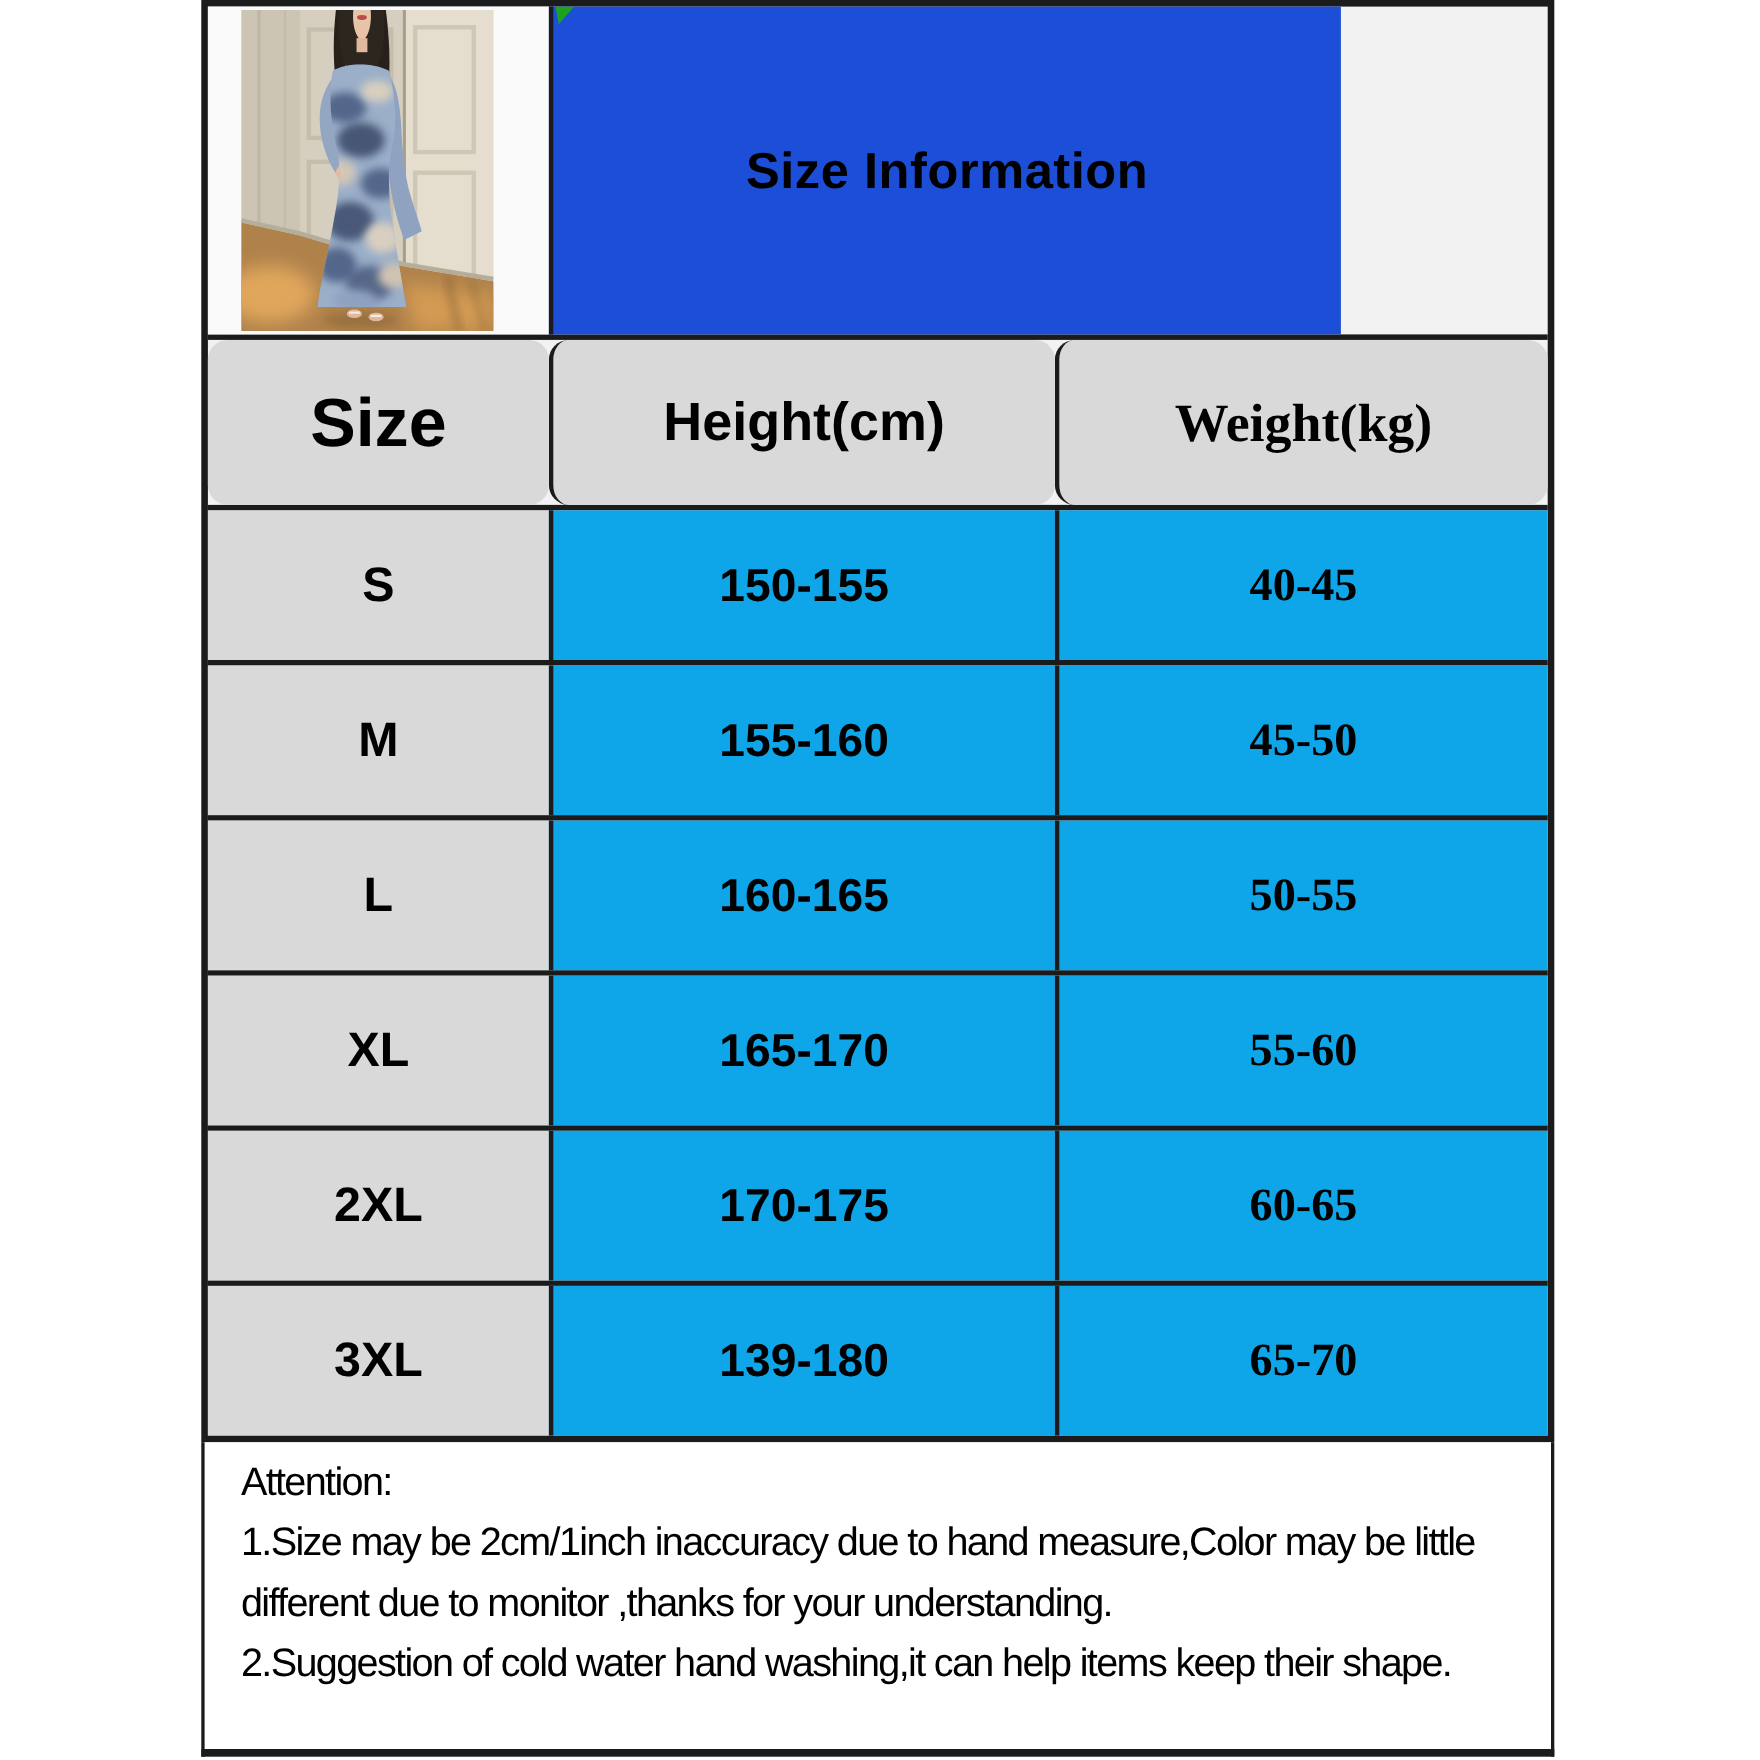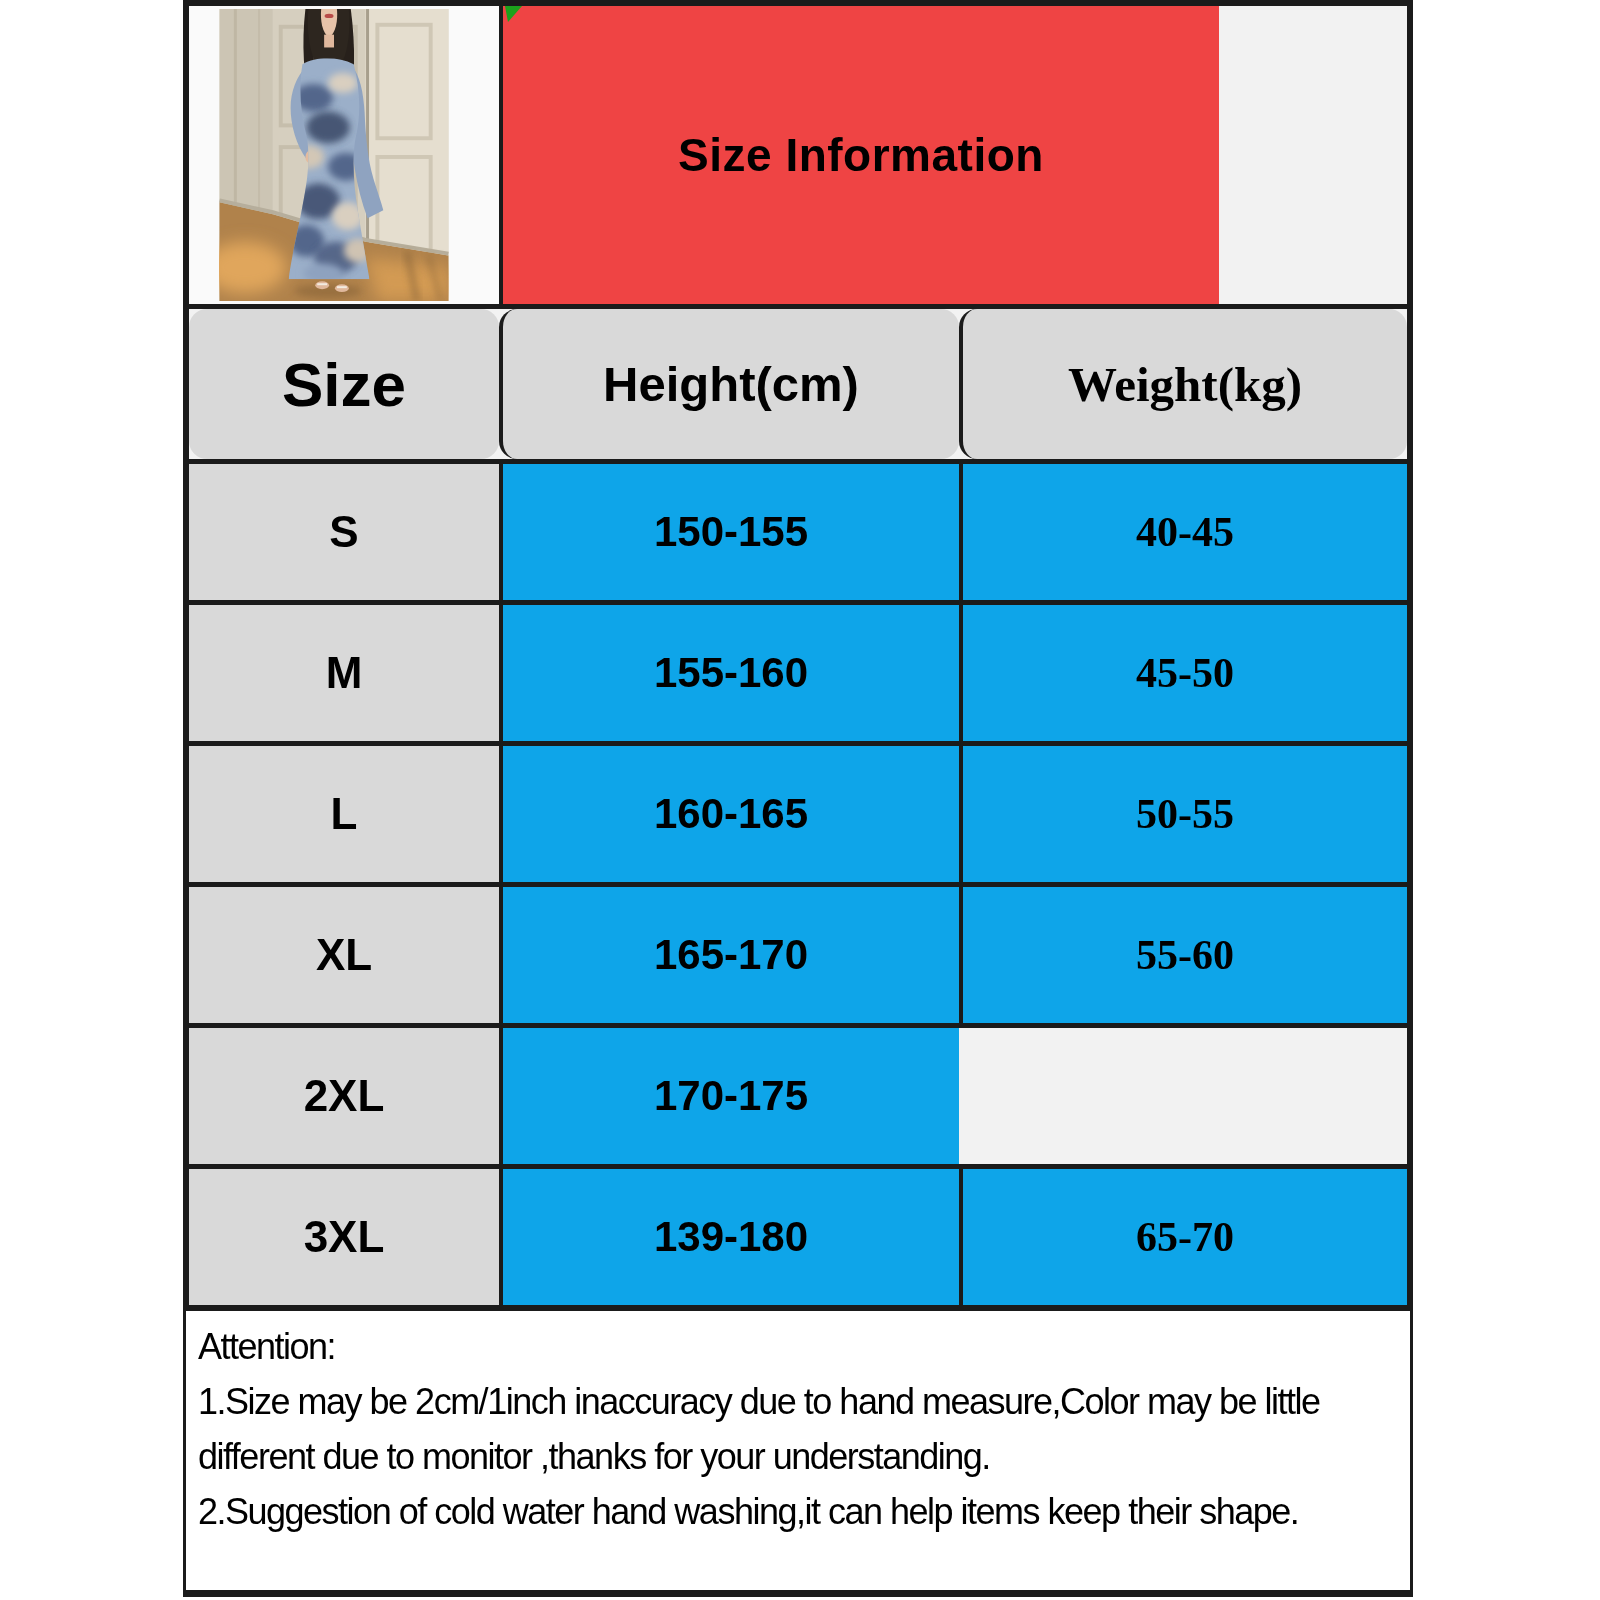--- a/index.html
+++ b/index.html
@@ -12,37 +12,37 @@
   .trow.bordered{border-top:5px solid #1b1b1b;}
   .cell{box-sizing:border-box;display:flex;align-items:center;justify-content:center;}
   .c1{width:310px;}
   .c2{width:460px;border-left:4px solid #1b1b1b;}
   .c3{width:448px;border-left:4px solid #1b1b1b;font-family:Liberation Serif, serif;}
 
   .title-row{height:298px;}
   .photo-cell{background:#fafafa;justify-content:flex-start;}
   .photo{display:block;margin-left:30px;}
   .title-cell{width:720px;border-left:4px solid #1b1b1b;box-sizing:border-box;
-              background:#ef4444;font-size:46px;font-weight:bold;letter-spacing:0.5px;}
+              background:#1d4ed8;font-size:46px;font-weight:bold;letter-spacing:0.5px;}
 
   .header-row{height:150px;}
   .hdr{background:#d9d9d9;font-weight:bold;border-radius:18px;}
   .h-size{font-size:62px;}
   .h-col{font-size:49px;}
 
   .data-row{height:136px;}
   .size-cell{background:#d9d9d9;font-size:44px;font-weight:bold;}
   .val-cell{background:#0ea5e9;font-size:42px;font-weight:bold;}
 
   .corner-marker{position:absolute;left:316px;top:0;}
 
   .attention{box-sizing:border-box;width:1230px;height:286px;background:#ffffff;
              border-left:3px solid #1b1b1b;border-right:3px solid #1b1b1b;border-bottom:7px solid #1b1b1b;
              padding:8px 12px 0 12px;font-size:36px;letter-spacing:-1.5px;line-height:55px;color:#000;}
-  .att-line{white-space:nowrap;overflow:hidden;}
+  .att-line{white-space:nowrap;overflow:hidden;margin-left:21px;}
 </style>
 </head>
 <body>
 
 <div class="canvas">
   <div class="sheet">
 
     <div class="main-table">
 
       <svg class="corner-marker" width="17" height="16" viewBox="0 0 17 16">
@@ -141,20 +141,21 @@
         <div class="cell c3 val-cell">50-55</div>
       </div>
       <div class="trow bordered data-row">
         <div class="cell c1 size-cell">XL</div>
         <div class="cell c2 val-cell">165-170</div>
         <div class="cell c3 val-cell">55-60</div>
       </div>
       <div class="trow bordered data-row">
         <div class="cell c1 size-cell">2XL</div>
         <div class="cell c2 val-cell">170-175</div>
+        <div class="cell c3 val-cell">60-65</div>
       </div>
       <div class="trow bordered data-row">
         <div class="cell c1 size-cell">3XL</div>
         <div class="cell c2 val-cell">139-180</div>
         <div class="cell c3 val-cell">65-70</div>
       </div>
     </div>
 
     <div class="attention">
       <div class="att-line">Attention:</div>

